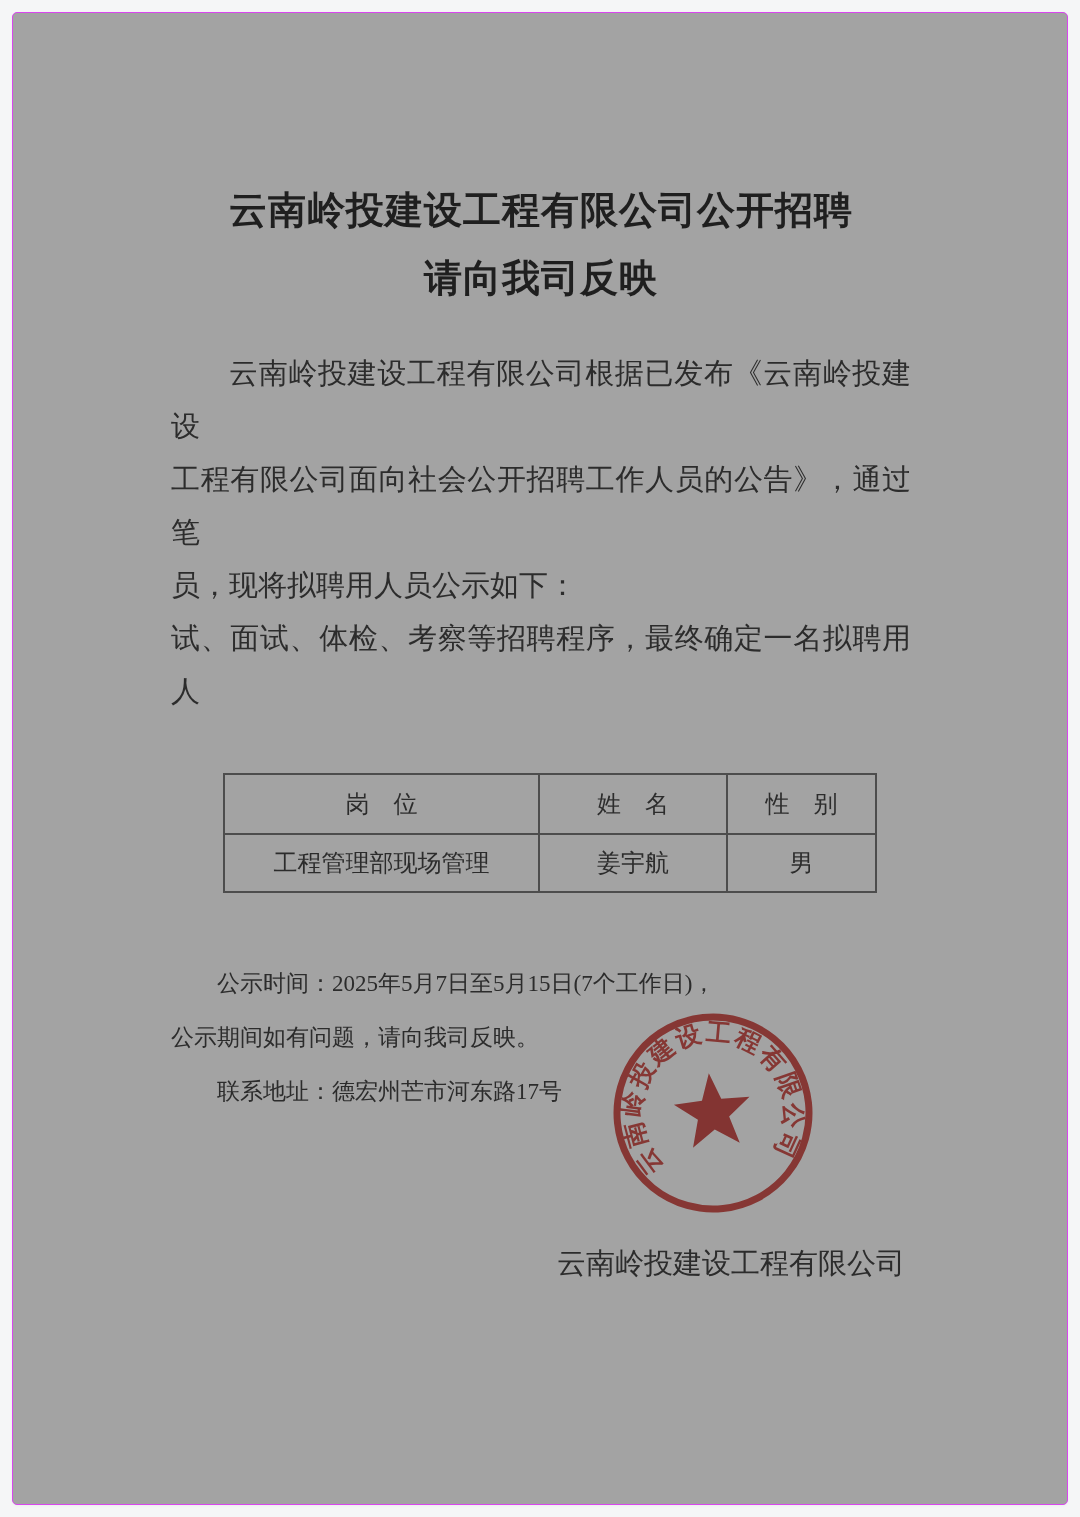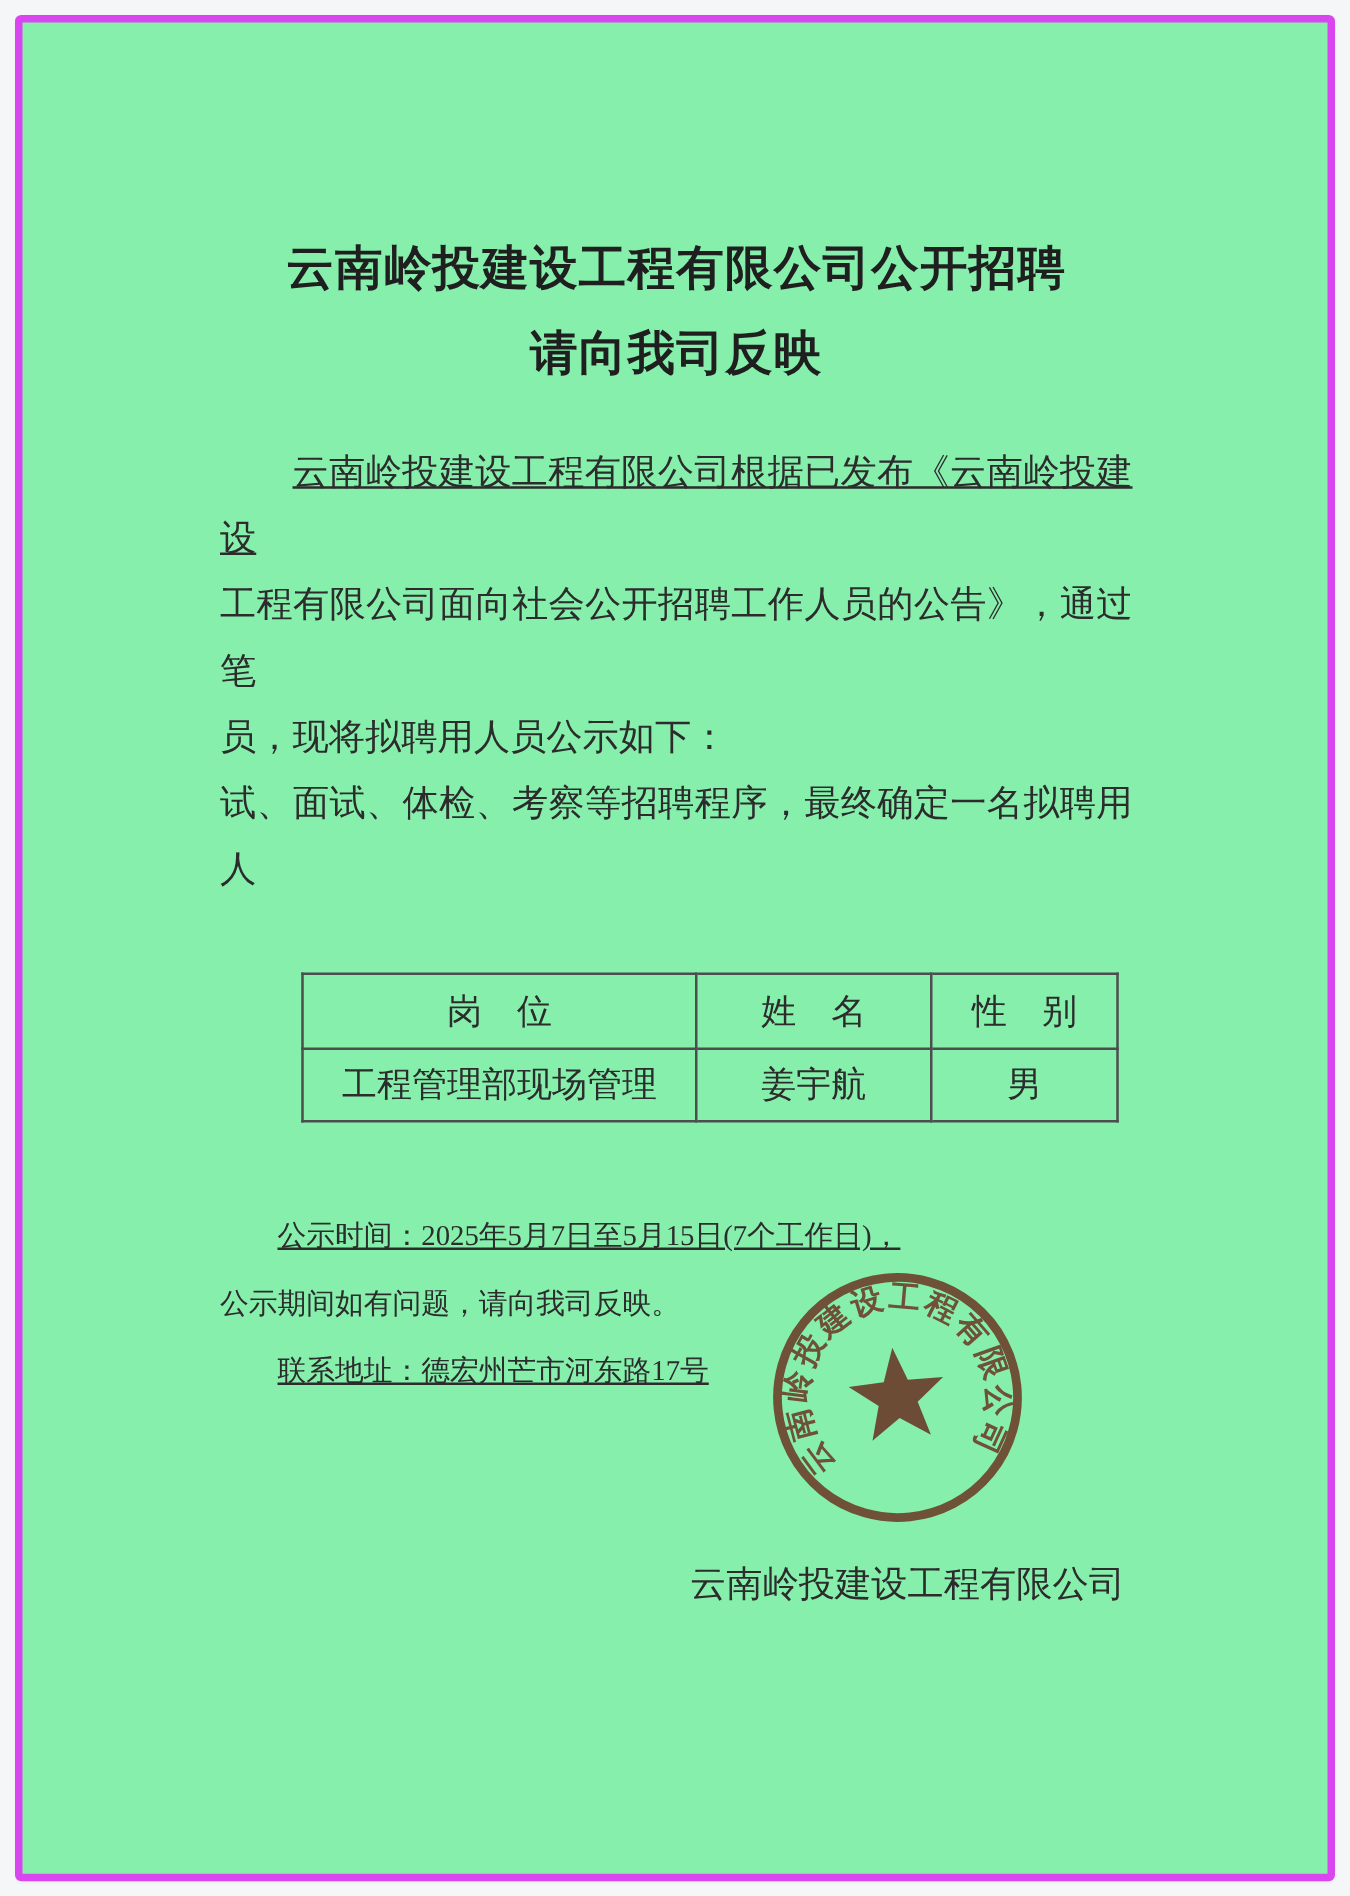--- a/index.html
+++ b/index.html
@@ -7,22 +7,22 @@
     width:1080px;height:1517px;
     background:#f5f6f7;
     font-family:"Liberation Serif","DejaVu Serif",serif;
     color:#2e2e2e;
     position:relative;
     overflow:hidden;
   }
   .page{
     position:absolute;
     left:12px;top:12px;right:12px;bottom:12px;
-    background:#86efac;
-    border:6px solid #d946ef;
+    background:#a3a3a3;
+    border:1px solid #d946ef;
     border-radius:5px;
     box-shadow:0 1px 3px rgba(0,0,0,.04);
   }
   .content{
     position:relative;
     padding:0 156px 0 158px;
     height:100%;
     box-sizing:border-box;
   }
   .doc-title{
@@ -36,28 +36,28 @@
     letter-spacing:1px;
   }
   .para{
     margin-top:35px;
     font-size:29px;
     line-height:53px;
     color:#2c2c2c;
   }
   .line{white-space:nowrap;}
   .just{text-align:justify;text-align-last:justify;white-space:normal;}
-  .indent{text-indent:2em;text-decoration:underline;}
+  .indent{text-indent:2em;}
   table.roster{
     margin-top:55px;
-    margin-left:65px;
+    margin-left:52px;
     width:652px;
     border-collapse:collapse;
     table-layout:fixed;
-    font-size:28px;
+    font-size:24px;
     color:#2c2c2c;
   }
   table.roster td{
     border:2px solid #4d4d4d;
     text-align:center;
     vertical-align:middle;
     height:56px;
     padding:0;
   }
   table.roster tr.hdr td{height:58px;}

